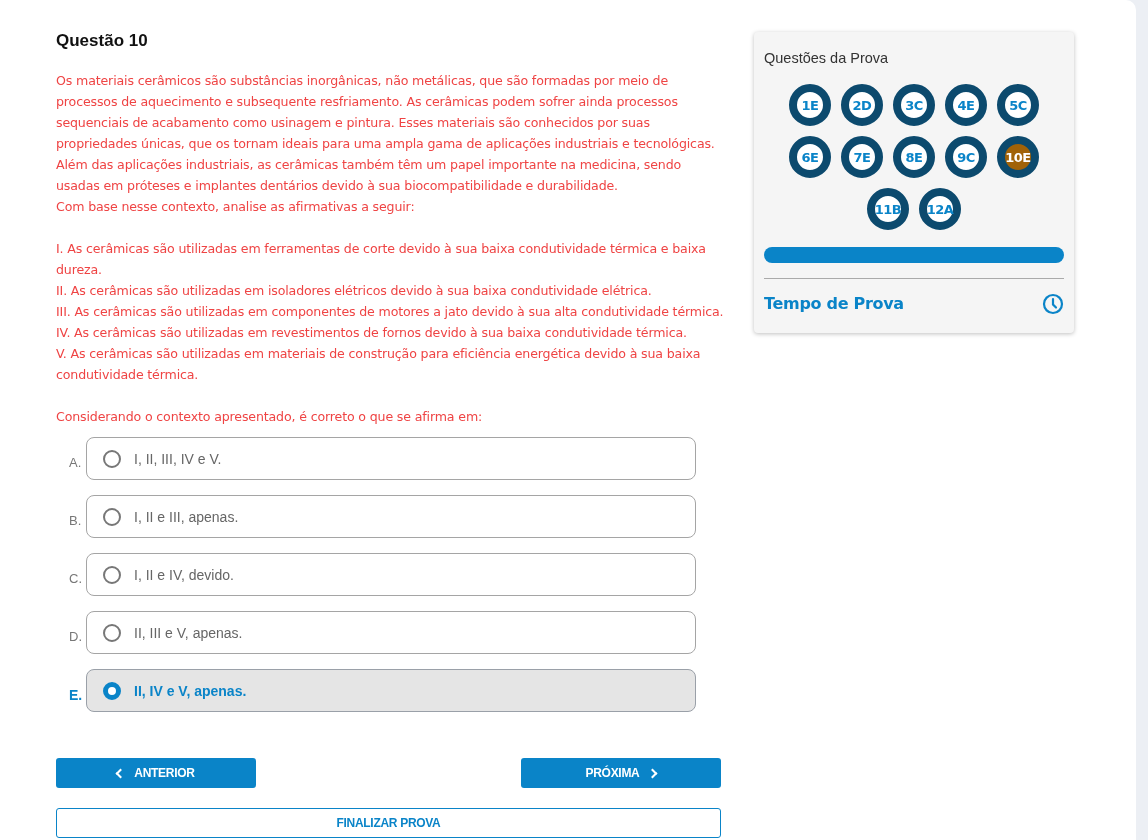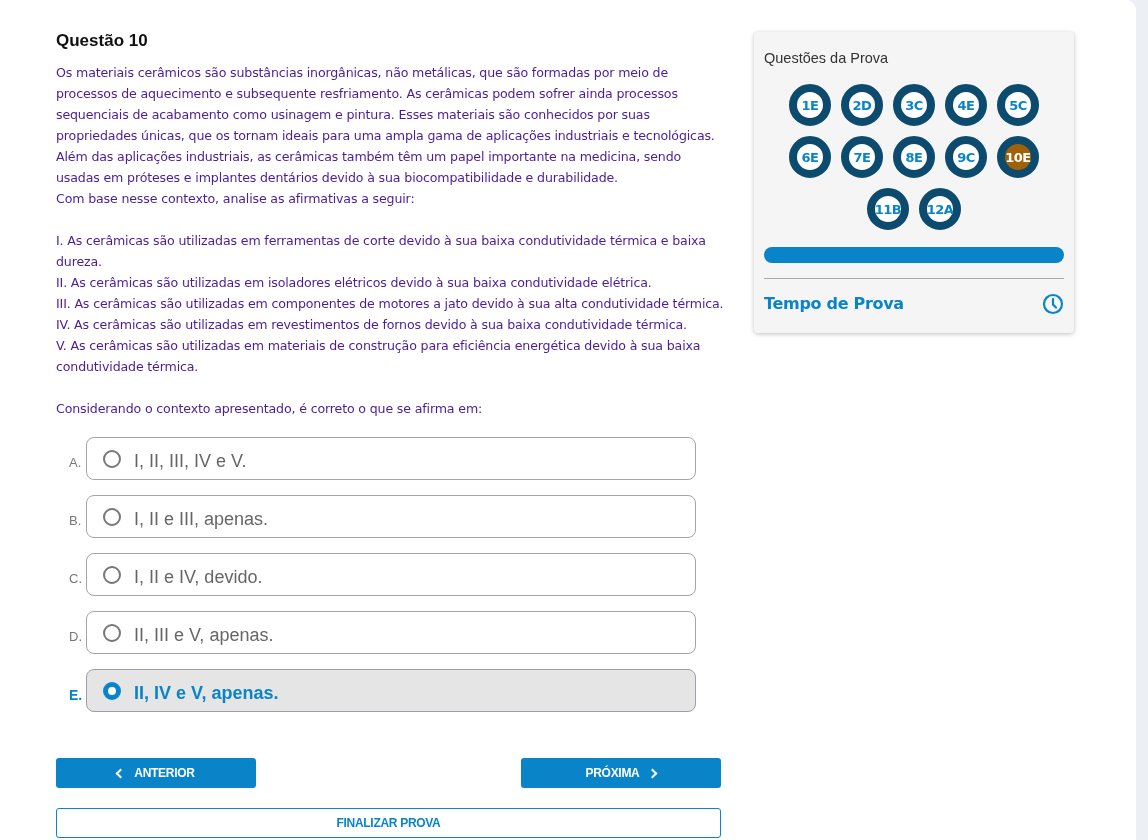--- a/index.html
+++ b/index.html
@@ -1,31 +1,31 @@
 <!DOCTYPE html>
 <html><head>
 <meta charset="utf-8">
 <style>
   * { box-sizing: border-box; margin: 0; padding: 0; }
   html, body { width: 1148px; height: 840px; overflow: hidden; }
   body { background: #eceff4; font-family: "Liberation Sans", sans-serif; position: relative; }
   .page { position: absolute; left: 0; top: 0; width: 1136px; height: 840px; background: #ffffff; border-top-right-radius: 10px; }
 
   .question { position: absolute; left: 56px; top: 30px; width: 670px; }
-  .q-title { font-size: 17px; font-weight: bold; color: #111; line-height: 22px; margin-bottom: 10px; }
-  .q-text { font-family: "DejaVu Sans", sans-serif; font-size: 12.6px; color: #4c1d95; line-height: 21px; letter-spacing: -0.15px; }
+  .q-title { font-size: 17px; font-weight: bold; color: #111; line-height: 22px; margin-bottom: 18px; }
+  .q-text { font-family: "DejaVu Sans", sans-serif; font-size: 12.6px; color: #ef4444; line-height: 21px; letter-spacing: -0.15px; }
   .q-text p { white-space: normal; }
   .blank { height: 21px; }
 
   .options { position: absolute; left: 56px; top: 437px; width: 640px; }
   .option-row { position: relative; height: 43px; margin-bottom: 15px; }
   .opt-letter { position: absolute; left: 13px; top: 18px; font-size: 13px; color: #777; }
   .opt-box { position: absolute; left: 30px; top: 0; width: 610px; height: 43px; border: 1px solid #a5a5a5; border-radius: 8px; background: #fff; cursor: pointer; }
   .radio { position: absolute; left: 16px; top: 12px; width: 18px; height: 18px; border: 2px solid #777; border-radius: 50%; background: #fff; }
-  .opt-text { position: absolute; left: 47px; top: 13px; font-size: 18px; color: #666; }
+  .opt-text { position: absolute; left: 47px; top: 13px; font-size: 14px; color: #666; }
   .option-row.selected .opt-letter { color: #0a84c8; font-weight: bold; font-size: 14px; }
   .option-row.selected .opt-box { background: #e5e5e5; border-color: #9aa0a8; }
   .option-row.selected .radio { border: 5px solid #0a84c8; background: #fff; }
   .option-row.selected .opt-text { color: #0a84c8; font-weight: bold; }
 
   .btn { position: absolute; height: 30px; border-radius: 3px; font-family: "Liberation Sans", sans-serif; font-size: 12px; font-weight: bold; letter-spacing: -0.3px; display: flex; align-items: center; justify-content: center; cursor: pointer; }
   .btn-prev { left: 56px; top: 758px; width: 200px; background: #0a84c8; color: #fff; }
   .btn-next { left: 521px; top: 758px; width: 200px; background: #0a84c8; color: #fff; }
   .btn-finish { left: 56px; top: 808px; width: 665px; background: #fff; border: 1px solid #0a84c8; color: #0a84c8; }
   .chev { display: inline-block; width: 7px; height: 7px; border-left: 2px solid #fff; border-bottom: 2px solid #fff; }

